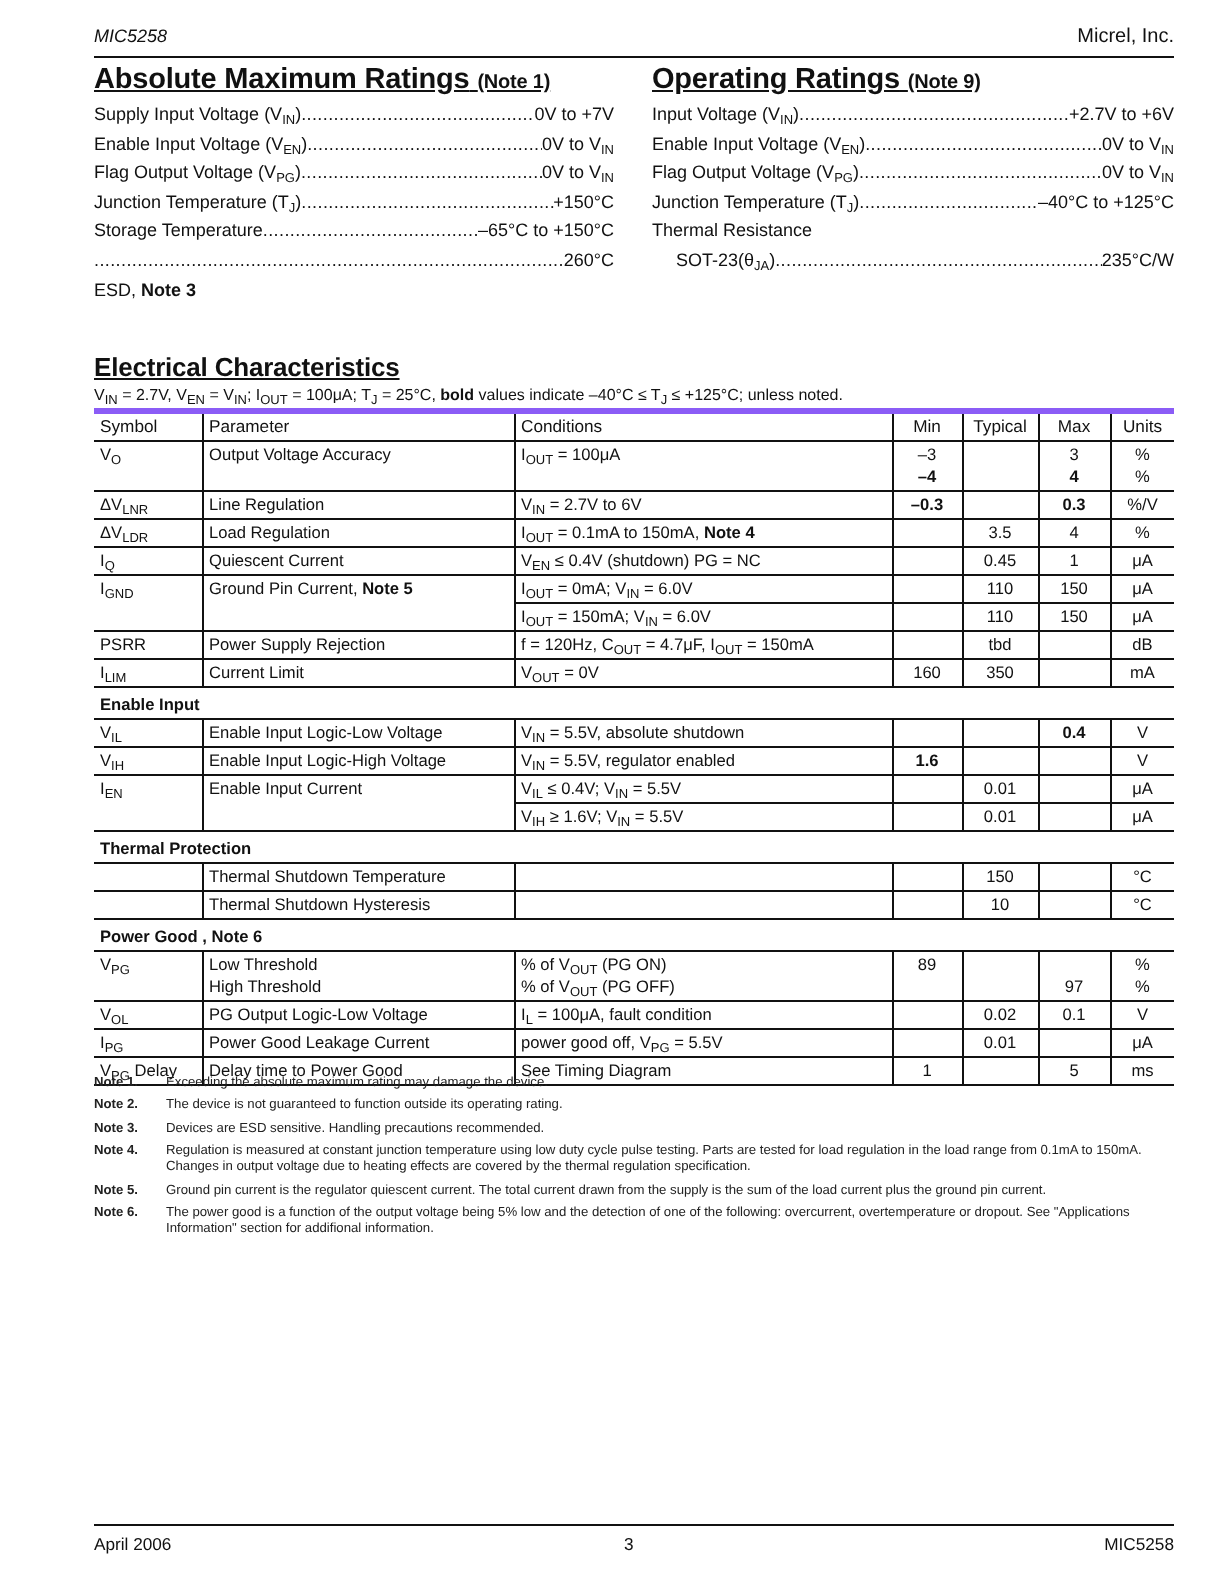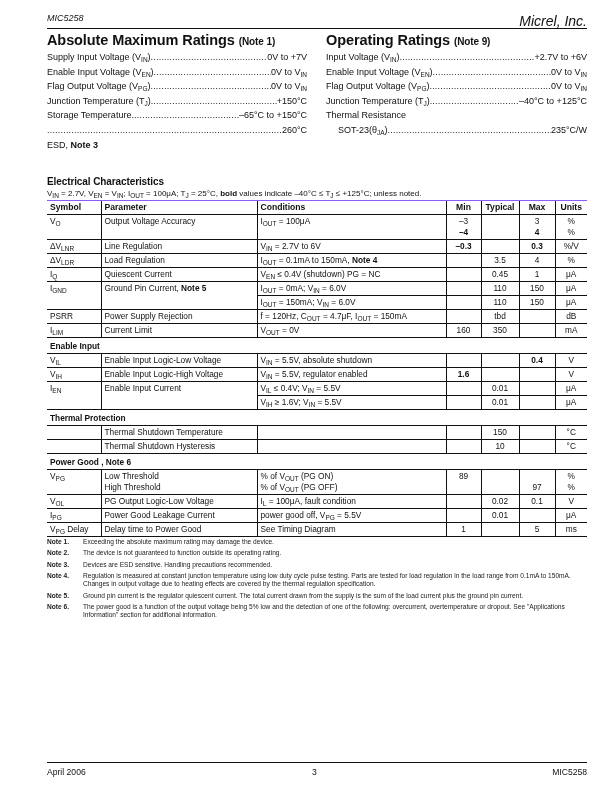--- a/index.html
+++ b/index.html
@@ -1,40 +1,40 @@
 <!DOCTYPE html>
 <html><head>
 <meta charset="utf-8">
 <style>
   html, body { margin: 0; padding: 0; background: #fff; }
   body { width: 612px; height: 792px; position: relative; font-family: "Liberation Sans", sans-serif; color: #111; overflow: hidden; }
   .hdr-left { position: absolute; left: 47px; top: 13px; font-size: 9px; font-style: italic; }
-  .hdr-right { position: absolute; right: 25px; top: 13px; font-size: 14px; font-style: italic; }
+  .hdr-right { position: absolute; right: 25px; top: 13px; font-size: 10px; }
   .hdr-rule { position: absolute; left: 47px; right: 25px; top: 28px; border-top: 1px solid #111; }
-  .sec-title { font-size: 14.5px; font-weight: bold; letter-spacing: -0.1px; }
+  .sec-title { font-size: 14.5px; font-weight: bold; letter-spacing: -0.1px; text-decoration: underline; }
   .sec-title .note { font-size: 10px; }
   .col { position: absolute; top: 32px; }
   .col.left { left: 47px; width: 260px; }
   .col.right { left: 326px; width: 261px; }
   .rating-list { margin-top: 2px; }
   .rating { display: flex; font-size: 9px; line-height: 14.6px; white-space: nowrap; }
   .rating .lbl { flex: 0 0 auto; }
   .rating .dots { flex: 1 1 auto; overflow: hidden; }
   .rating .dots::before { content: "......................................................................................................................................................"; letter-spacing: 0.2px; }
   .rating .val { flex: 0 0 auto; }
   .rating.indent .lbl { padding-left: 12px; }
   sub { font-size: 6.5px; vertical-align: -2px; line-height: 0; }
   .esd { font-size: 9px; line-height: 14.6px; }
   .esd b { font-weight: bold; }
   .ec { position: absolute; left: 47px; top: 176px; width: 540px; }
-  .ec .sec-title { font-size: 10px; }
+  .ec .sec-title { font-size: 13px; }
   .ec-sub { font-size: 8px; margin-top: 2px; white-space: nowrap; }
   table.ec-table { border-collapse: collapse; width: 540px; font-size: 8.3px; margin-top: 2px; }
   table.ec-table td, table.ec-table th { border-bottom: 1px solid #111; padding: 1px 3px 1px 3px; vertical-align: top; line-height: 11px; text-align: left; }
-  table.ec-table th { font-weight: bold; border-top: 1px solid #8b5cf6; border-bottom: 1.5px solid #111; font-size: 8.6px; padding-top: 1px; padding-bottom: 1px; }
+  table.ec-table th { font-weight: normal; border-top: 3px solid #8b5cf6; border-bottom: 1.5px solid #111; font-size: 8.6px; padding-top: 1px; padding-bottom: 1px; }
   table.ec-table td.c, table.ec-table th.c { text-align: center; }
   table.ec-table .vl { border-left: 1px solid #111; }
   table.ec-table td.b { font-weight: bold; }
   table.ec-table tr.group td { border-bottom: 1.5px solid #111; font-weight: bold; padding-top: 3px; }
   table.ec-table td.tall { height: 22px; }
   .notes { position: absolute; left: 47px; top: 538px; width: 540px; font-size: 6.6px; color: #222; }
   .note-row { display: flex; margin-bottom: 3.4px; line-height: 8px; }
   .note-row .nl { flex: 0 0 36px; font-weight: bold; }
   .note-row .nt { flex: 1 1 auto; }
   .ftr-rule { position: absolute; left: 47px; right: 25px; top: 762px; border-top: 1px solid #111; }

